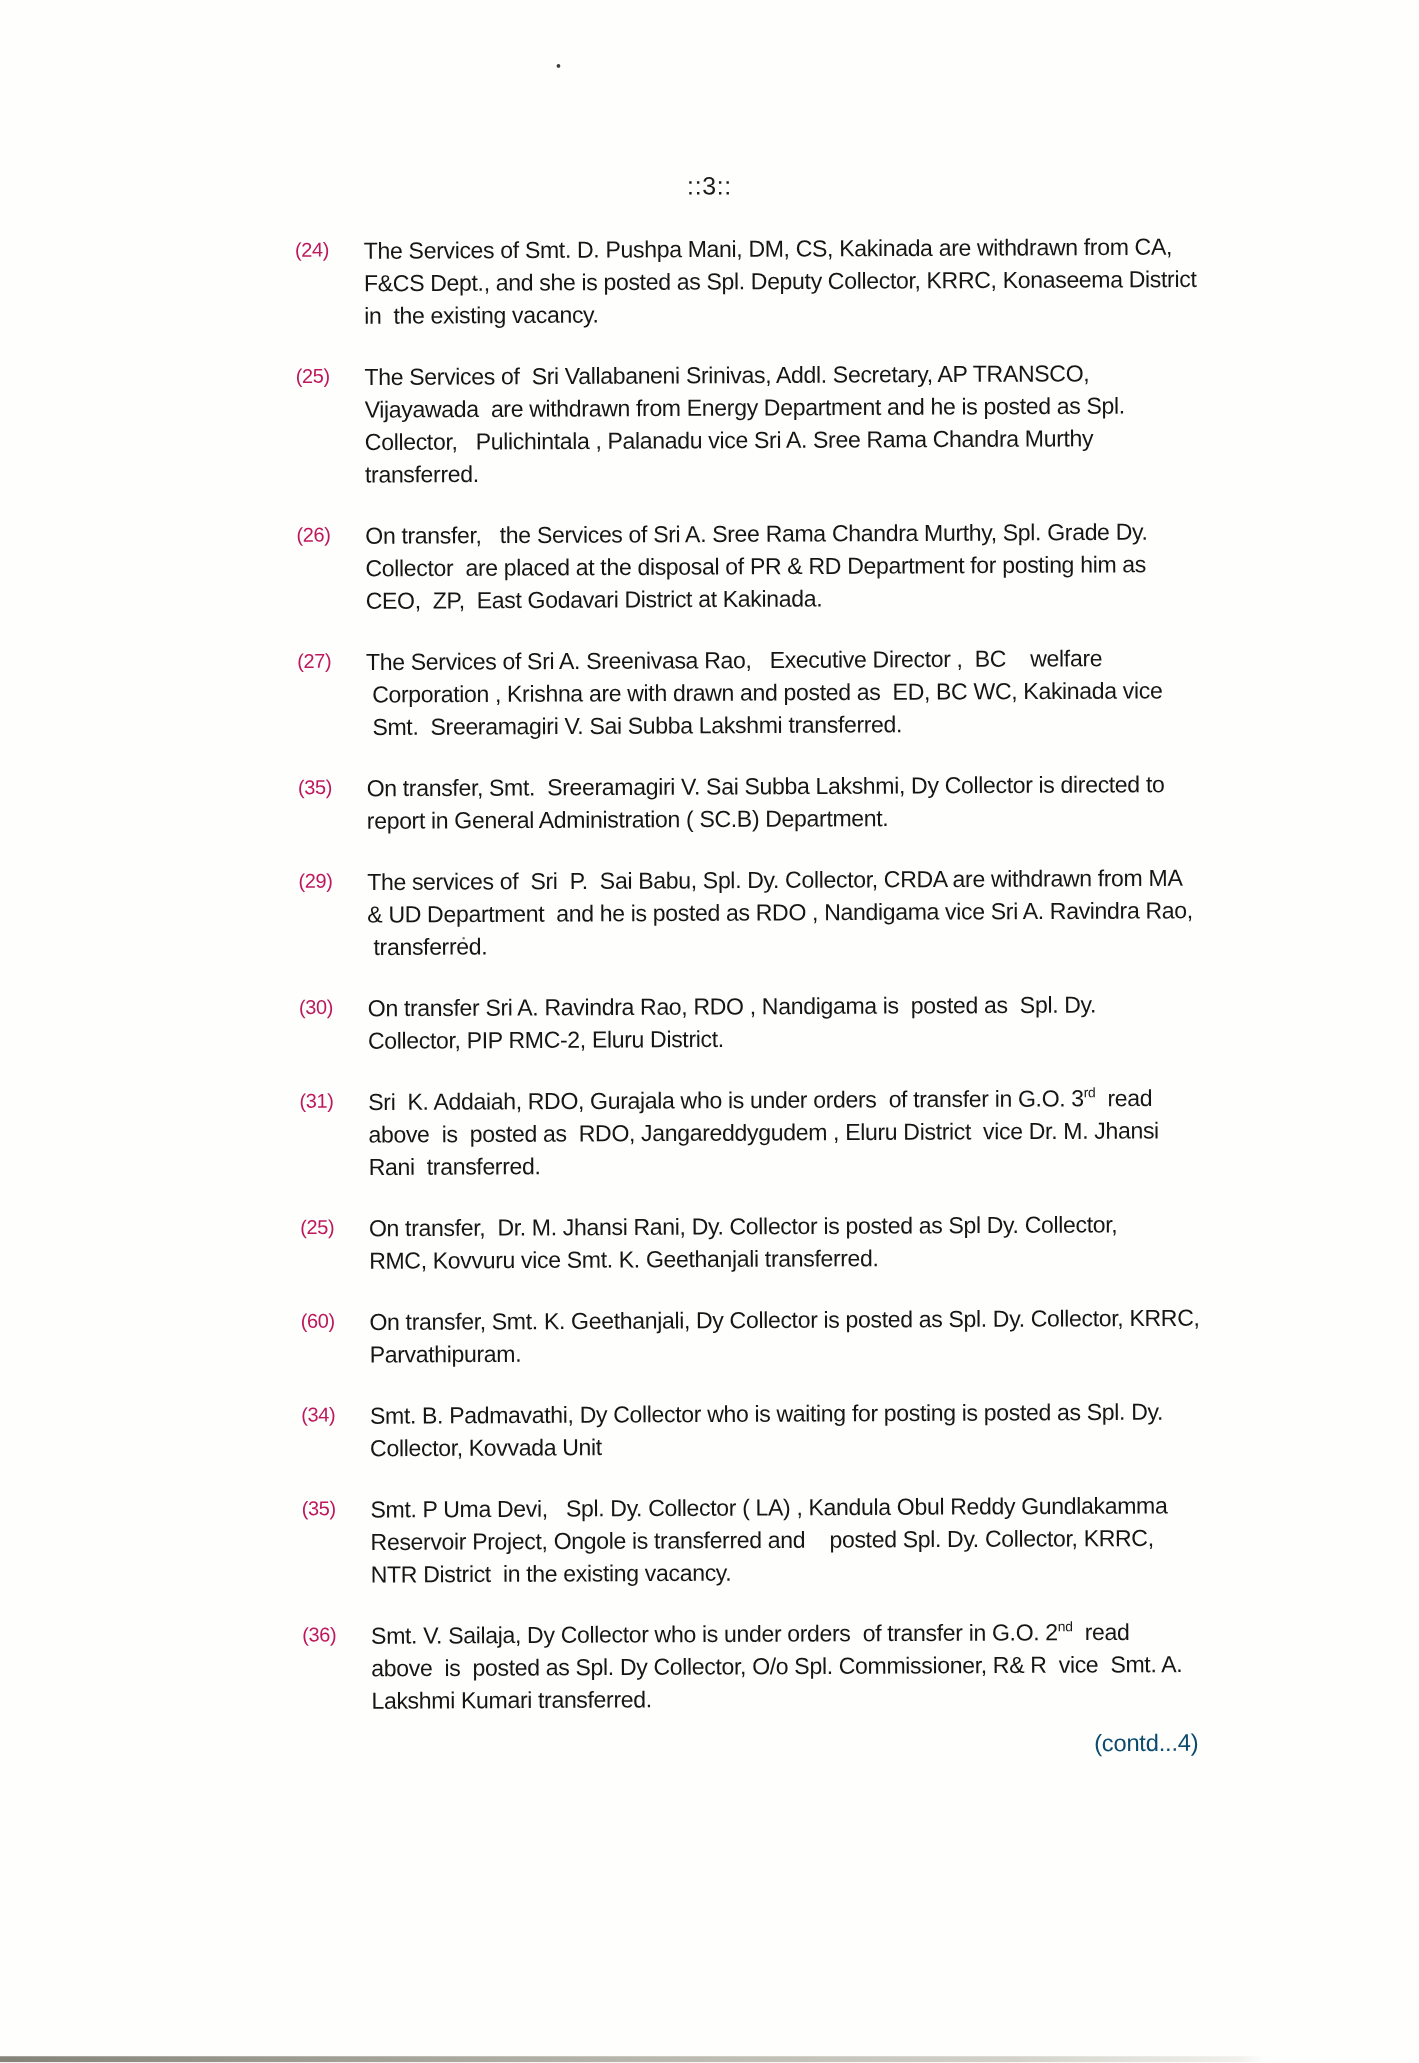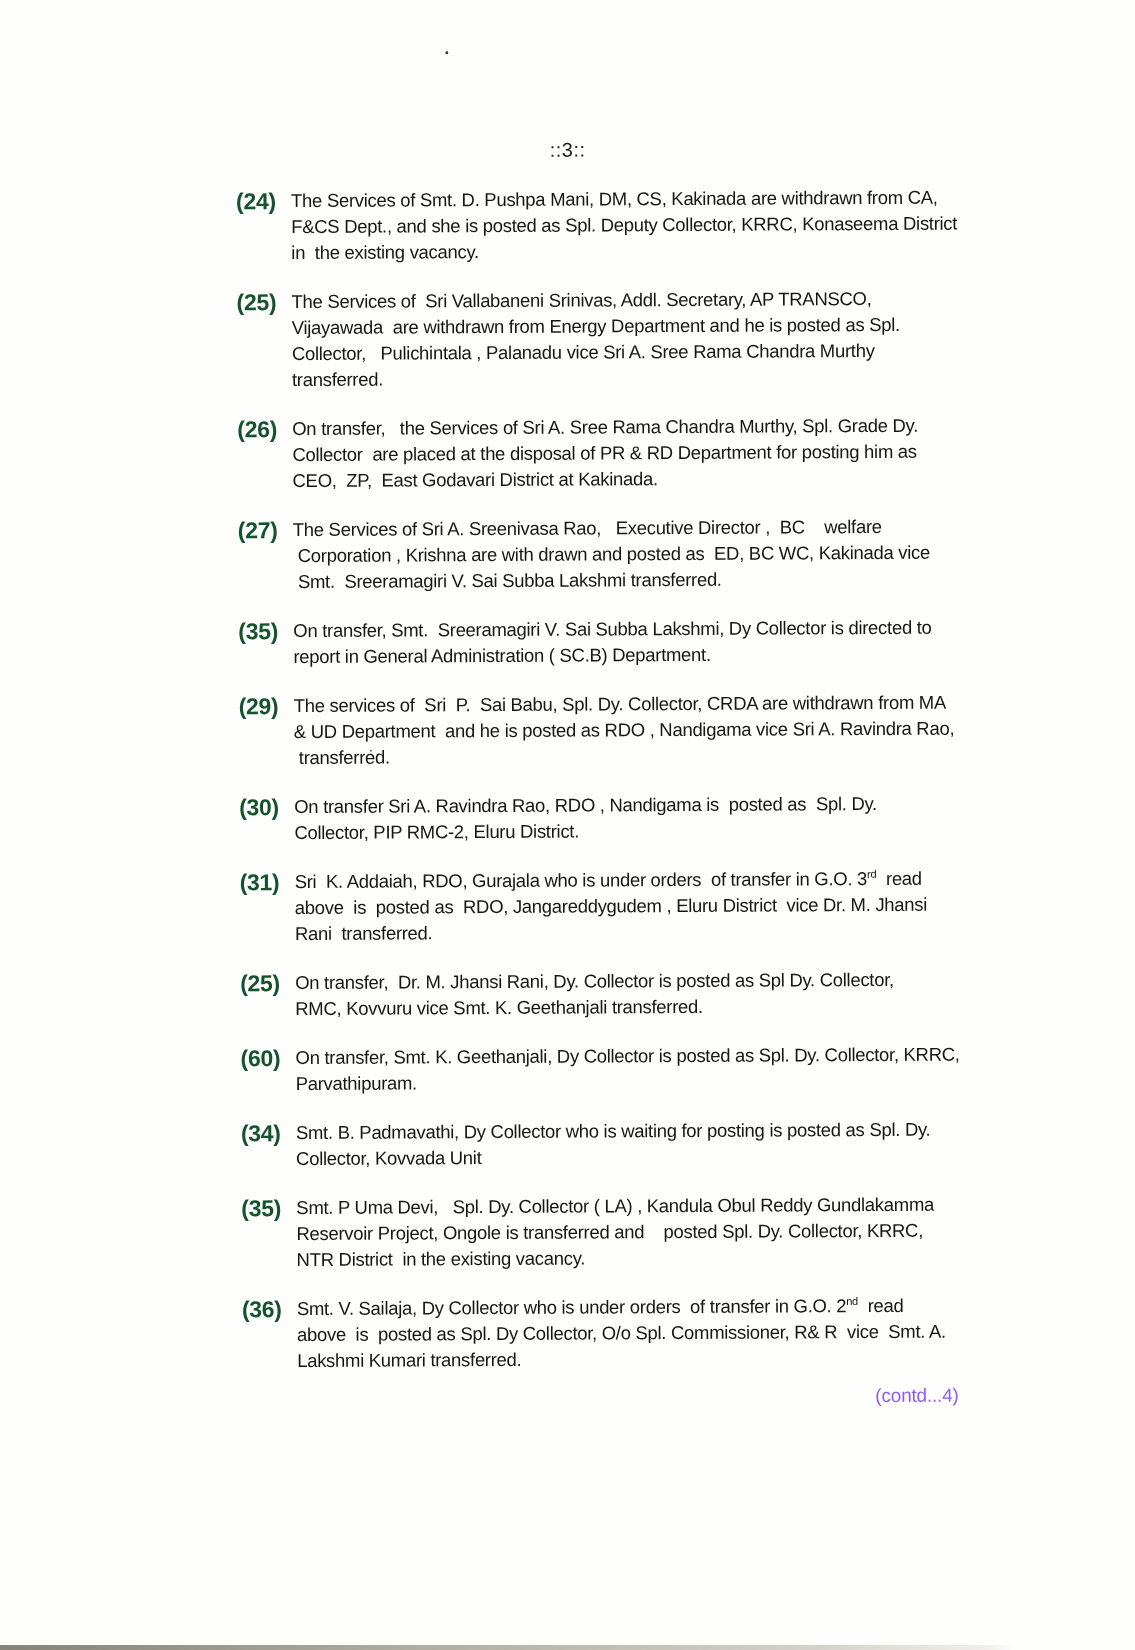--- a/index.html
+++ b/index.html
@@ -38,25 +38,24 @@
     left: 235px;
     width: 760px;
   }
   .item {
     display: flex;
     align-items: flex-start;
     margin-bottom: 23px;
   }
   .item .num {
     flex: 0 0 55px;
-    font-size: 23px;
+    font-size: 16px;
     line-height: 26px;
     letter-spacing: -0.3px;
-    color: #14532d;
-    font-weight: bold;
+    color: #be185d;
   }
   .item .body {
     flex: 1 1 auto;
   }
   .line {
     font-size: 18.5px;
     line-height: 26px;
     letter-spacing: -0.3px;
     white-space: pre;
     color: #161616;
@@ -65,21 +64,21 @@
     font-size: 0.60em;
     vertical-align: super;
     line-height: 0;
   }
   .page-footer {
     position: absolute;
     top: 1386px;
     left: 868px;
     font-size: 19px;
     letter-spacing: -0.2px;
-    color: #8b5cf6;
+    color: #0c4a6e;
   }
   .speck {
     position: absolute;
     background: #3a3a3a;
     border-radius: 50%;
   }
   .speck-a { top: 50px; left: 445px; width: 3px; height: 3px; }
   .speck-b { top: 748px; left: 366px; width: 2px; height: 2px; opacity: .75; }
   .scan-edge {
     position: absolute;

